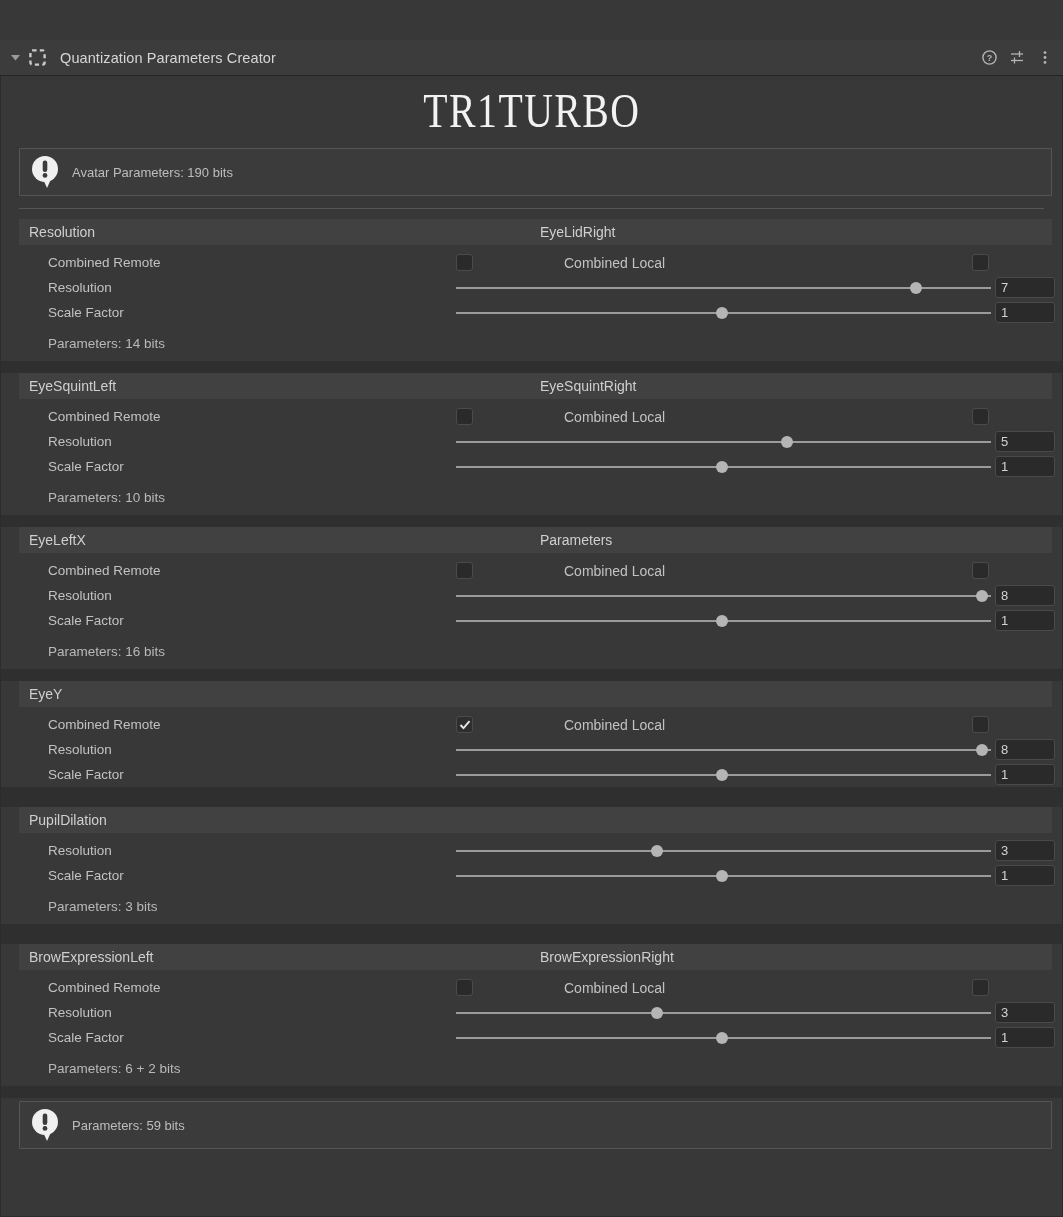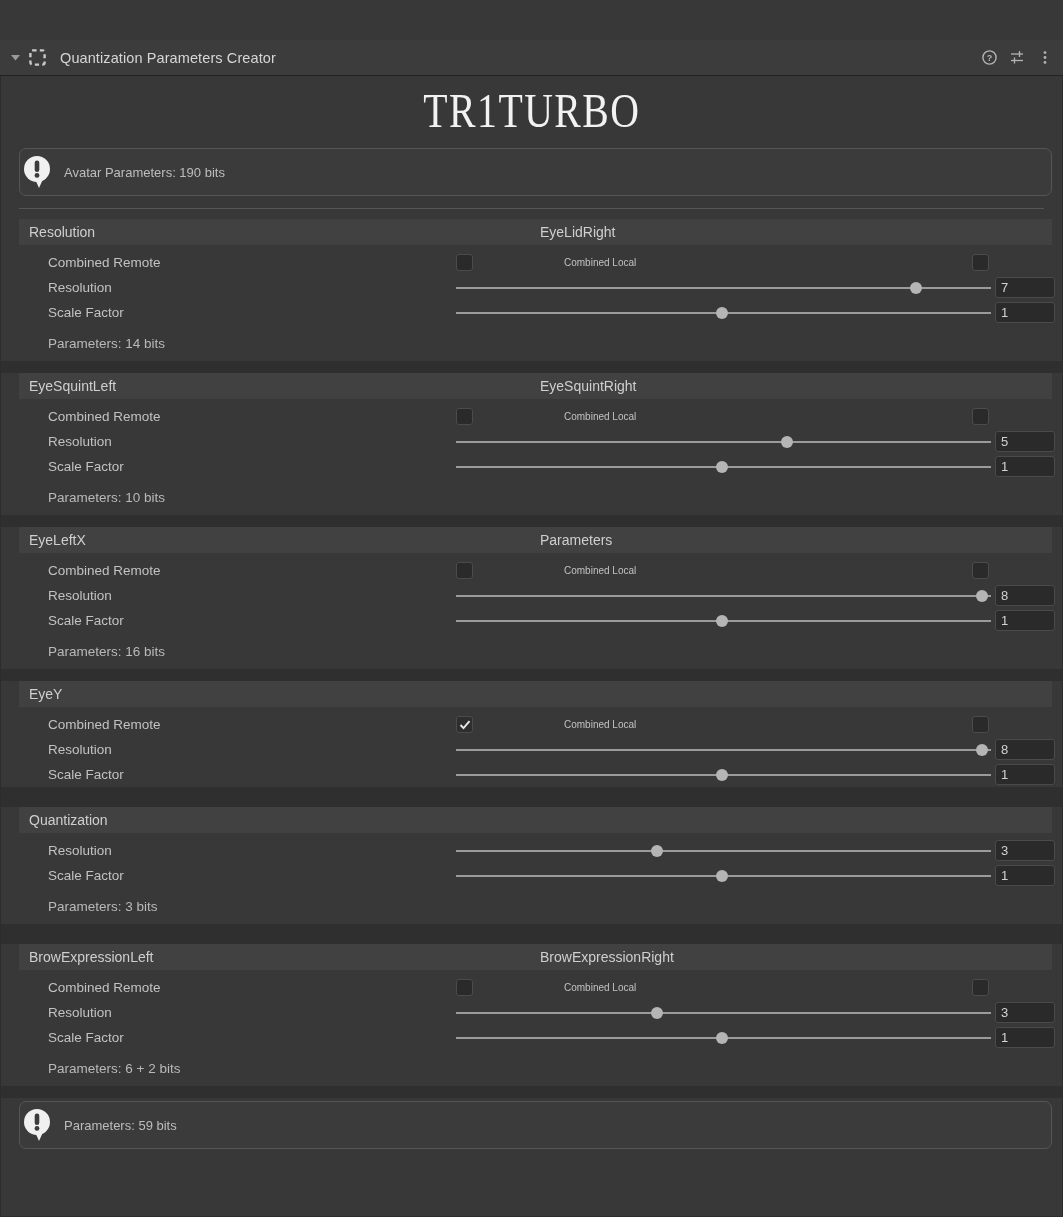--- a/index.html
+++ b/index.html
@@ -81,24 +81,24 @@
     font-weight: 400;
     transform: scaleY(1.18) scaleX(0.97);
   }
 
   
   .helpbox {
     margin: 4px 10px 0 18px;
     min-height: 44px;
     background: #3b3b3b;
     border: 1px solid #555555;
-    border-radius: 7px;
-    display: flex;
-    align-items: center;
-    padding: 6px 2px;
+    border-radius: 1px;
+    display: flex;
+    align-items: center;
+    padding: 6px 10px;
     gap: 10px;
   }
   .helpbox.bottom { margin-top: 3px; }
   .help-ico { width: 32px; height: 34px; flex: none; display:block; }
   .help-text { font-size: 13px; color: #bdbdbd; }
 
   .hr {
     height: 1px;
     background: #555555;
     margin: 12px 18px 10px 18px;
@@ -132,21 +132,21 @@
   }
   .row .lbl-left {
     position: absolute;
     left: 47px;
     font-size: 13.5px;
     color: #c2c2c2;
   }
   .row .lbl-right {
     position: absolute;
     left: 563px;
-    font-size: 10px;
+    font-size: 14px;
     color: #c2c2c2;
   }
 
   
   .cbox {
     position: absolute;
     width: 17px; height: 17px;
     background: #2a2a2a;
     border: 1px solid #4b4b4b;
     border-radius: 3px;
@@ -395,21 +395,21 @@
                 <div class="track"></div>
                 <div class="knob" style="left:265.89500000000004px"></div>
               </div>
               <div class="numfield">1</div>
             </div>
           </div>
         </div>
         <div class="sec-gap tall"></div>
         <div class="section">
           <div class="sec-head">
-            <span class="name">Quantization</span>
+            <span class="name">PupilDilation</span>
           </div>
           <div class="sec-body">
             <div class="row">
               <span class="lbl-left">Resolution</span>
               <div class="slider">
                 <div class="track"></div>
                 <div class="knob" style="left:201.16px"></div>
               </div>
               <div class="numfield">3</div>
             </div>

